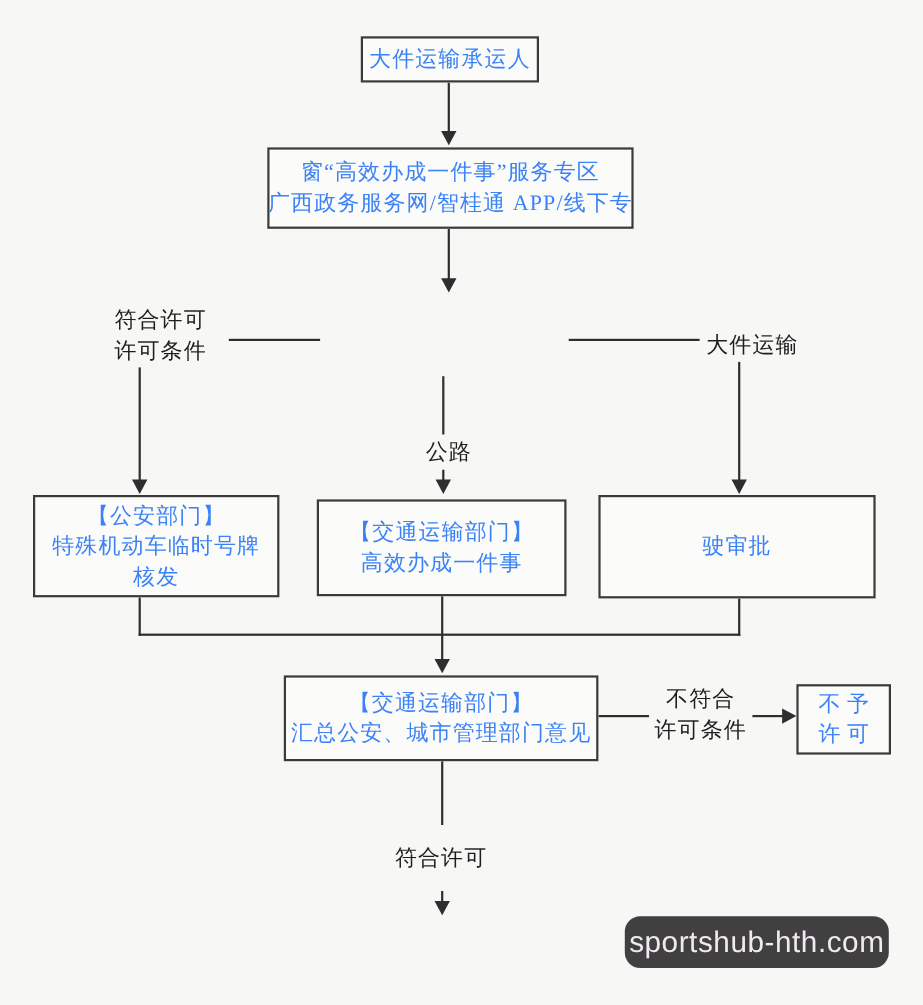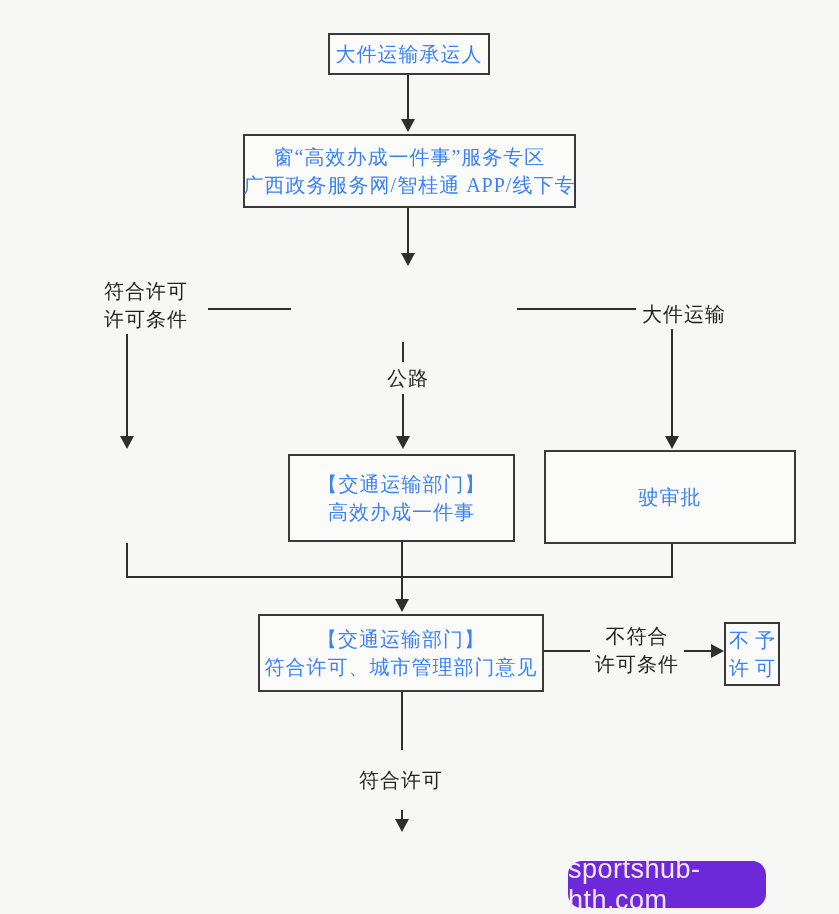--- a/index.html
+++ b/index.html
@@ -62,31 +62,30 @@
     display: flex;
     flex-direction: column;
     align-items: center;
     justify-content: center;
   }
   .elabel .tline { font-size: 20px; line-height: 28px; }
   .spread { letter-spacing: 6px; text-indent: 6px; }
   #watermark {
     position: absolute;
     left: 568px; top: 833px;
-    width: 198px; height: 47px;
-    background: #6d28d9;
+    width: 240px; height: 47px;
+    background: #404040;
     border-radius: 14px;
     display: flex;
     align-items: center;
     justify-content: center;
     color: #f2e8f1;
     font-family: "Liberation Sans", "DejaVu Sans", sans-serif;
     font-size: 27px;
     letter-spacing: 0.5px;
-    margin-top: 28px;
   }
 </style>
 </head>
 <body>
 
 <div id="canvas">
 
   <div class="vline" style="left:407px;top:75px;height:46px"></div>
   <div class="vline" style="left:407px;top:208px;height:47px"></div>
   <div class="hline" style="left:128px;top:308px;width:163px"></div>
@@ -107,21 +106,21 @@
   <div class="arr-d" style="left:396px;top:436px"></div>
   <div class="arr-d" style="left:665px;top:436px"></div>
   <div class="arr-d" style="left:395px;top:599px"></div>
   <div class="arr-r" style="left:711px;top:644px"></div>
   <div class="arr-d" style="left:395px;top:819px"></div>
 
   <div class="elabel" style="left:84px;top:276px;width:124px;height:58px">
     <div class="tline">符合许可</div>
     <div class="tline">许可条件</div>
   </div>
-  <div class="elabel" style="left:381px;top:362px;width:54px;height:32px">
+  <div class="elabel" style="left:381px;top:395px;width:54px;height:32px">
     <div class="tline">公路</div>
   </div>
   <div class="elabel" style="left:636px;top:299px;width:96px;height:30px">
     <div class="tline">大件运输</div>
   </div>
   <div class="elabel" style="left:590px;top:620px;width:94px;height:60px">
     <div class="tline">不符合</div>
     <div class="tline">许可条件</div>
   </div>
   <div class="elabel" style="left:336px;top:750px;width:130px;height:60px">
@@ -131,36 +130,41 @@
   <div class="box" style="left:328px;top:33px;width:162px;height:42px">
     <div class="tline">大件运输承运人</div>
   </div>
 
   <div class="box" style="left:243px;top:134px;width:333px;height:74px">
     <div class="tline">窗“高效办成一件事”服务专区</div>
     <div class="tline">广西政务服务网/智桂通 APP/线下专</div>
   </div>
 
 
+  <div class="box" style="left:30px;top:450px;width:224px;height:93px">
+    <div class="tline">【公安部门】</div>
+    <div class="tline">特殊机动车临时号牌</div>
+    <div class="tline">核发</div>
+  </div>
 
   <div class="box" style="left:288px;top:454px;width:227px;height:88px">
     <div class="tline">【交通运输部门】</div>
     <div class="tline">高效办成一件事</div>
   </div>
 
   <div class="box" style="left:544px;top:450px;width:252px;height:94px">
     <div class="tline">驶审批</div>
   </div>
 
   <div class="box" style="left:258px;top:614px;width:286px;height:78px">
     <div class="tline">【交通运输部门】</div>
-    <div class="tline">符合许可、城市管理部门意见</div>
+    <div class="tline">汇总公安、城市管理部门意见</div>
   </div>
 
-  <div class="box" style="left:724px;top:622px;width:56px;height:64px">
+  <div class="box" style="left:724px;top:622px;width:86px;height:64px">
     <div class="tline spread">不予</div>
     <div class="tline spread">许可</div>
   </div>
 
 
   <div id="watermark">
     <span>sportshub-hth.com</span>
   </div>
 
 </div>

